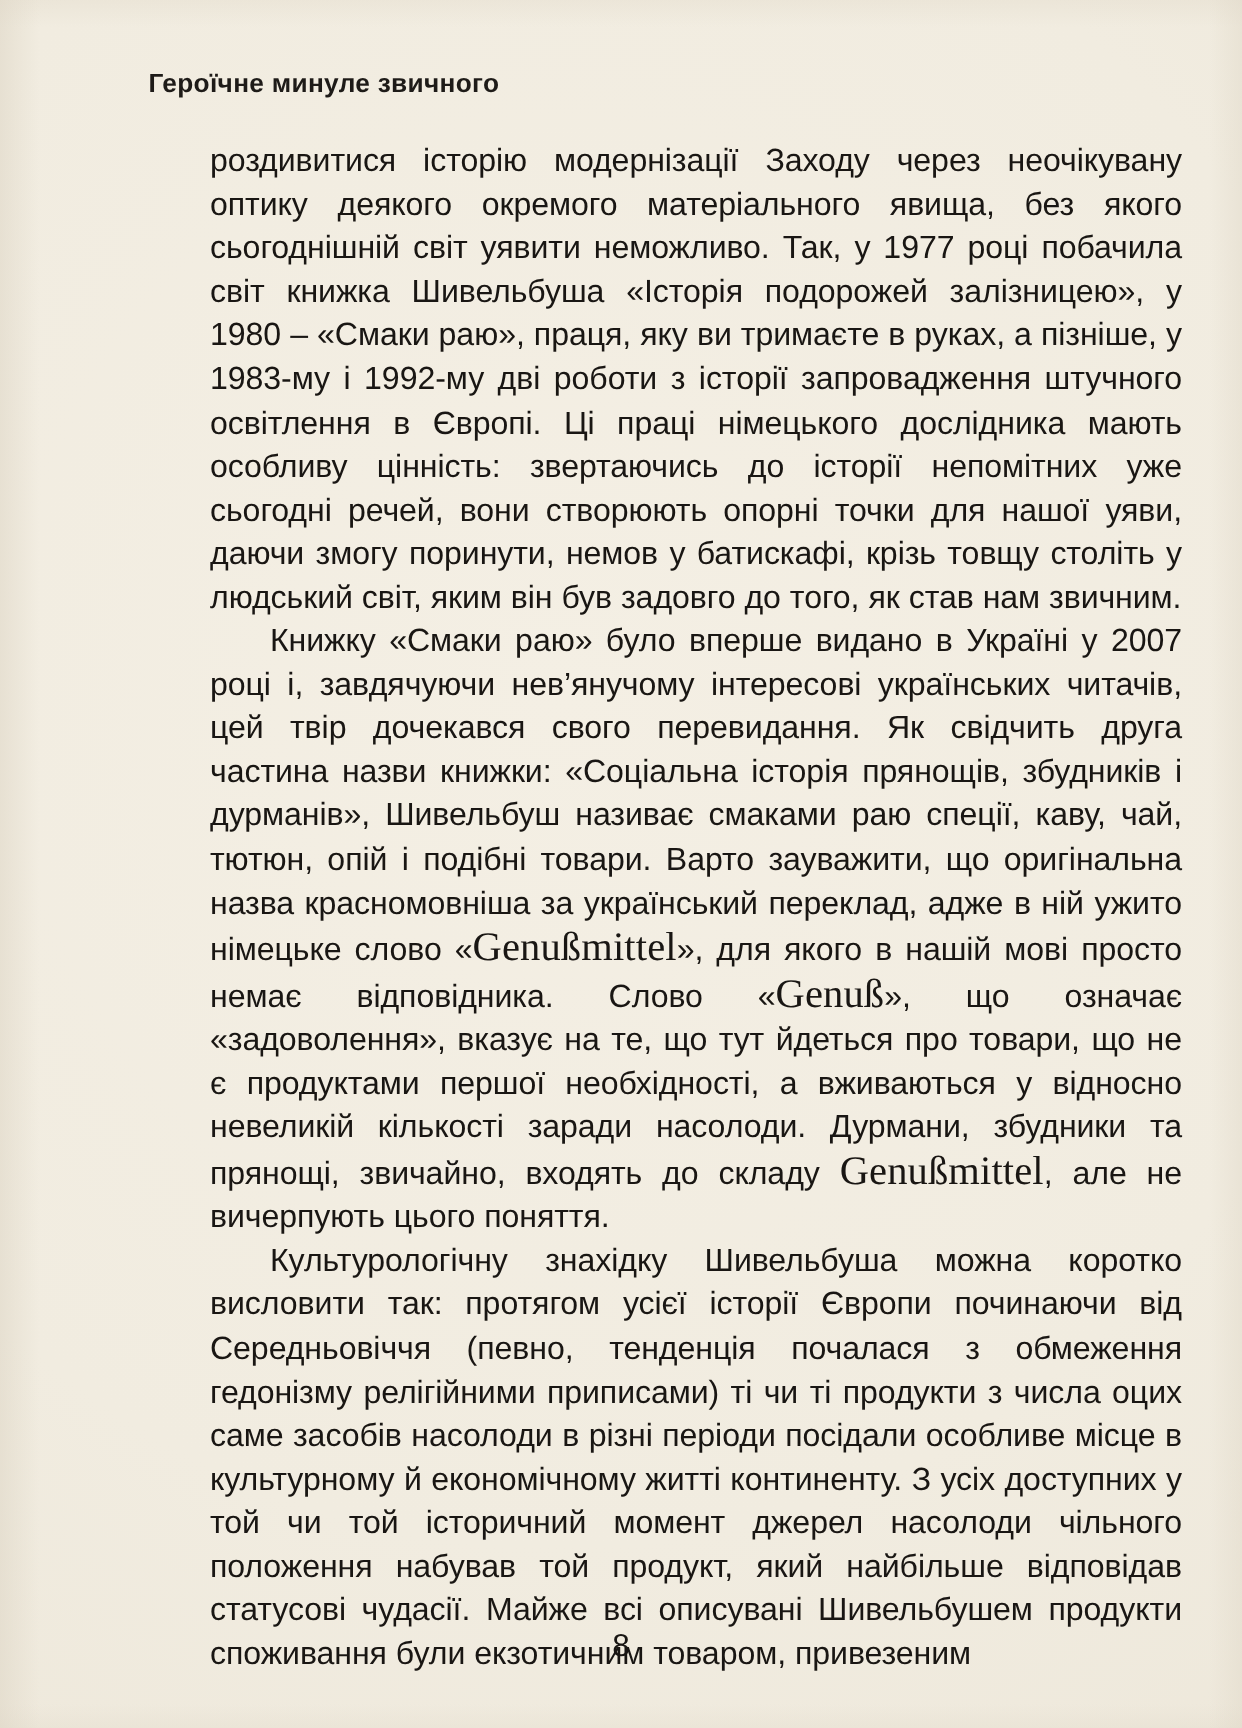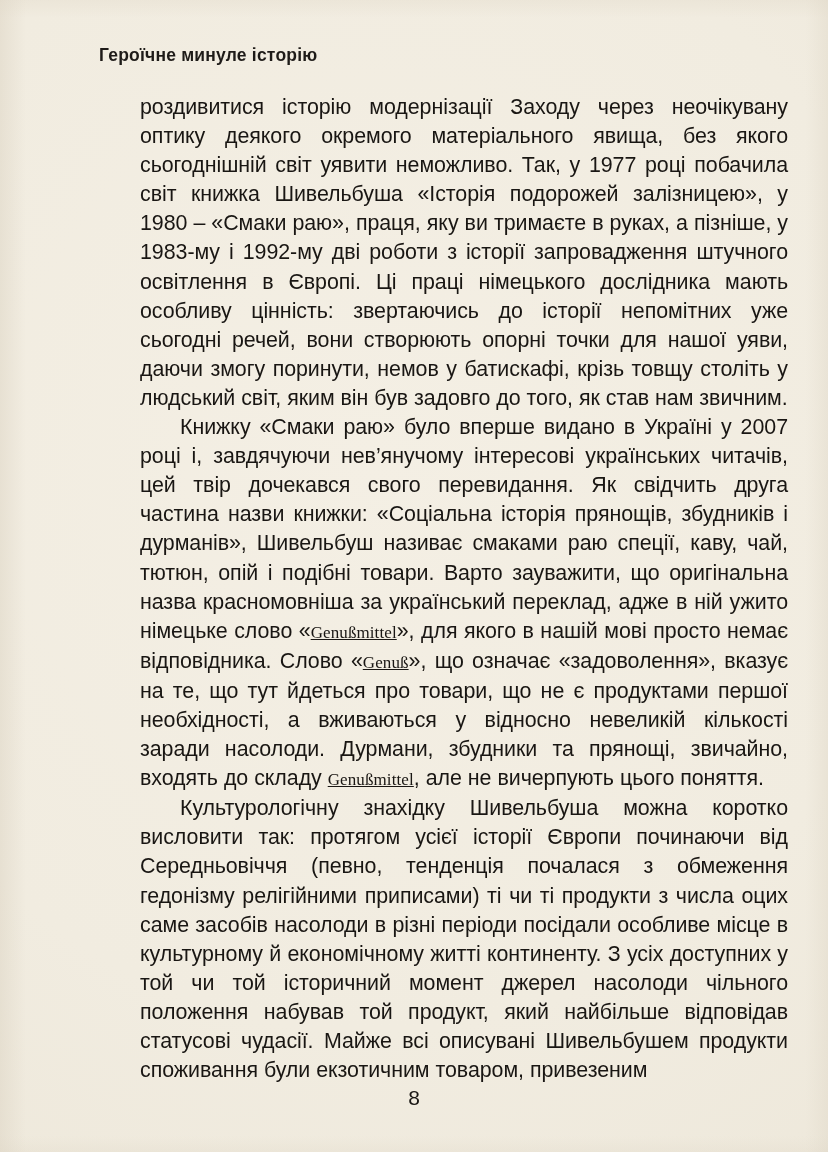--- a/index.html
+++ b/index.html
@@ -69,43 +69,42 @@
     letter-spacing: -0.05px;
     word-spacing: 0.1px;
   }
   .para.indent {
     text-indent: 40px;
   }
 
   
   .de {
     font-family: "Liberation Serif", "DejaVu Serif", serif;
-    font-size: 17px;
+    font-size: 27px;
     letter-spacing: 0.1px;
-    text-decoration: underline;
   }
 
   .folio {
     position: absolute;
     left: 0;
     right: 0;
     top: 1086px;
     text-align: center;
     font-size: 21px;
     color: #191613;
   }
 </style>
 </head>
 <body>
 
 <div class="paper"></div>
 
 <div class="page">
 
-  <div class="running-head">Героїчне минуле історію</div>
+  <div class="running-head">Героїчне минуле звичного</div>
 
   <div class="textblock">
     <p class="para">роздивитися історію модернізації Заходу через неочікувану оптику деякого окремого матеріального явища, без якого сьогоднішній світ уявити неможливо. Так, у 1977 році побачила світ книжка Шивельбуша «Історія подорожей залізницею», у 1980 – «Смаки раю», праця, яку ви тримаєте в руках, а пізніше, у 1983-му і 1992-му дві роботи з історії запровадження штучного освітлення в Європі. Ці праці німецького дослідника мають особливу цінність: звертаючись до історії непомітних уже сьогодні речей, вони створюють опорні точки для нашої уяви, даючи змогу поринути, немов у батискафі, крізь товщу століть у людський світ, яким він був задовго до того, як став нам звичним.</p>
     <p class="para indent">Книжку «Смаки раю» було вперше видано в Україні у 2007 році і, завдячуючи нев’янучому інтересові українських читачів, цей твір дочекався свого перевидання. Як свідчить друга частина назви книжки: «Соціальна історія прянощів, збудників і дурманів», Шивельбуш називає смаками раю спеції, каву, чай, тютюн, опій і подібні товари. Варто зауважити, що оригінальна назва красномовніша за український переклад, адже в ній ужито німецьке слово «<span class="de">Genußmittel</span>», для якого в нашій мові просто немає відповідника. Слово «<span class="de">Genuß</span>», що означає «задоволення», вказує на те, що тут йдеться про товари, що не є продуктами першої необхідності, а вживаються у відносно невеликій кількості заради насолоди. Дурмани, збудники та прянощі, звичайно, входять до складу <span class="de">Genußmittel</span>, але не вичерпують цього поняття.</p>
     <p class="para indent">Культурологічну знахідку Шивельбуша можна коротко висловити так: протягом усієї історії Європи починаючи від Середньовіччя (певно, тенденція почалася з обмеження гедонізму релігійними приписами) ті чи ті продукти з числа оцих саме засобів насолоди в різні періоди посідали особливе місце в культурному й економічному житті континенту. З усіх доступних у той чи той історичний момент джерел насолоди чільного положення набував той продукт, який найбільше відповідав статусові чудасії. Майже всі описувані Шивельбушем продукти споживання були екзотичним товаром, привезеним</p>
   </div>
 
   <div class="folio">8</div>
 
 </div>

